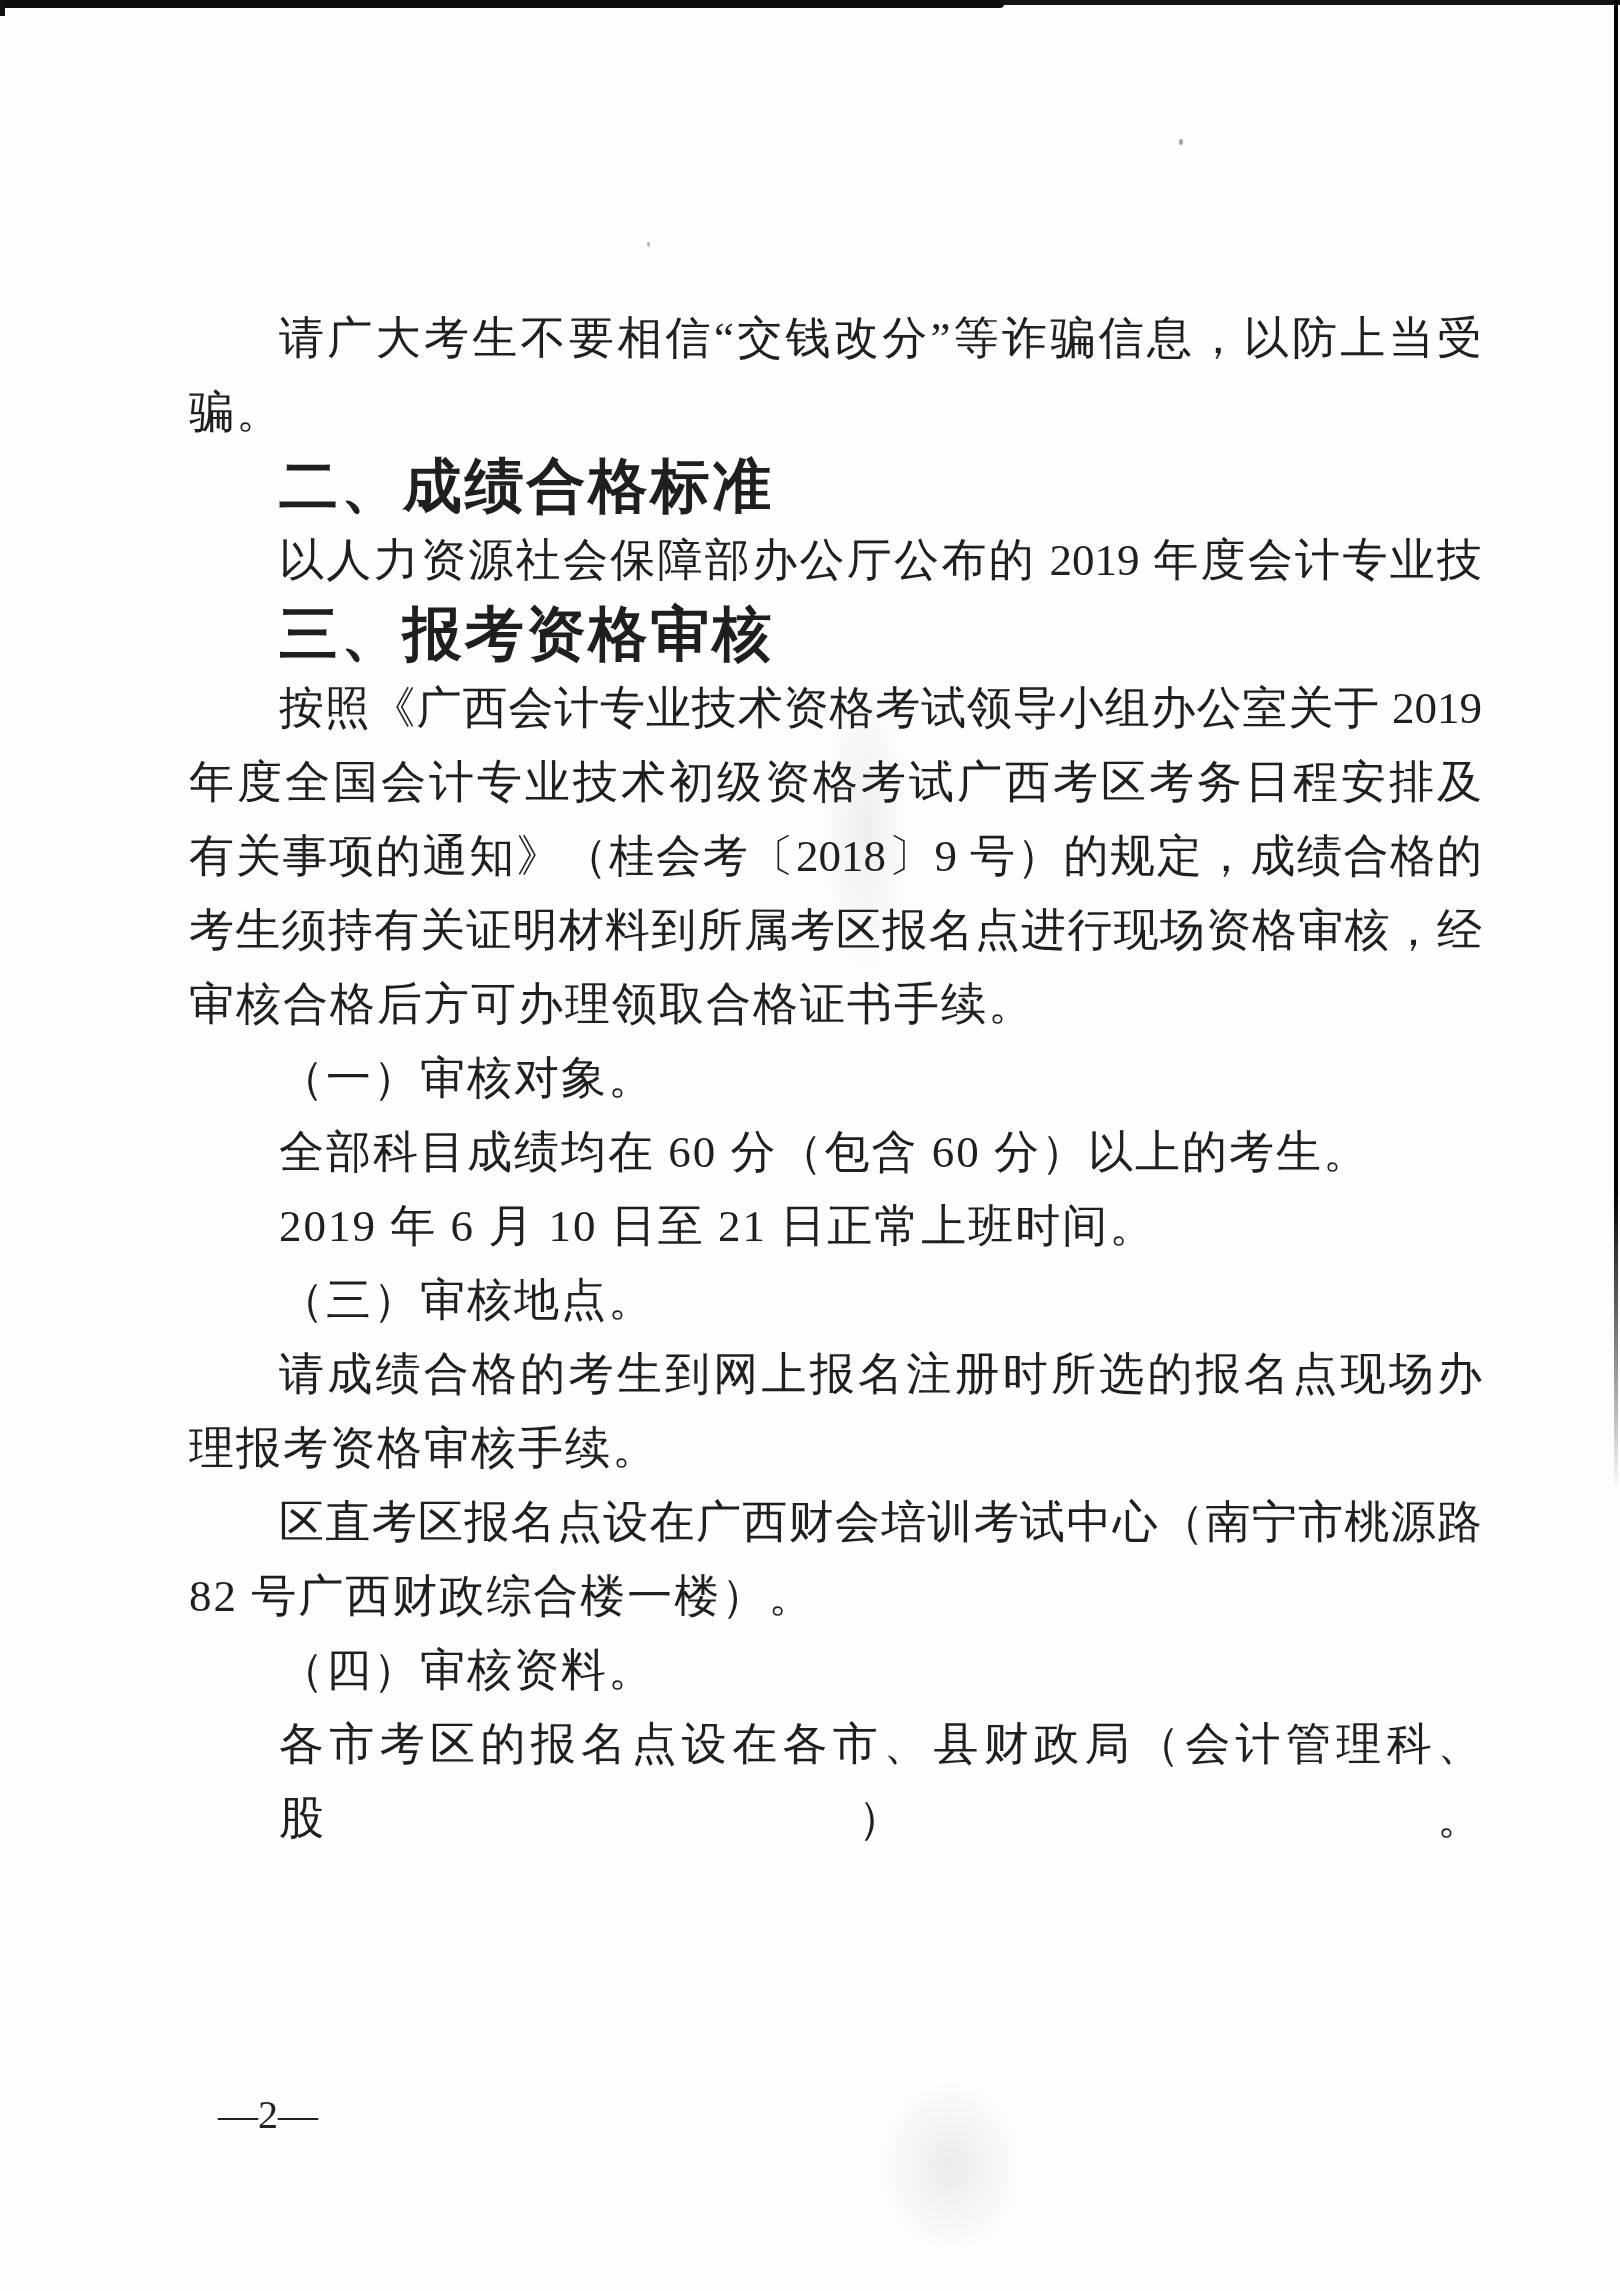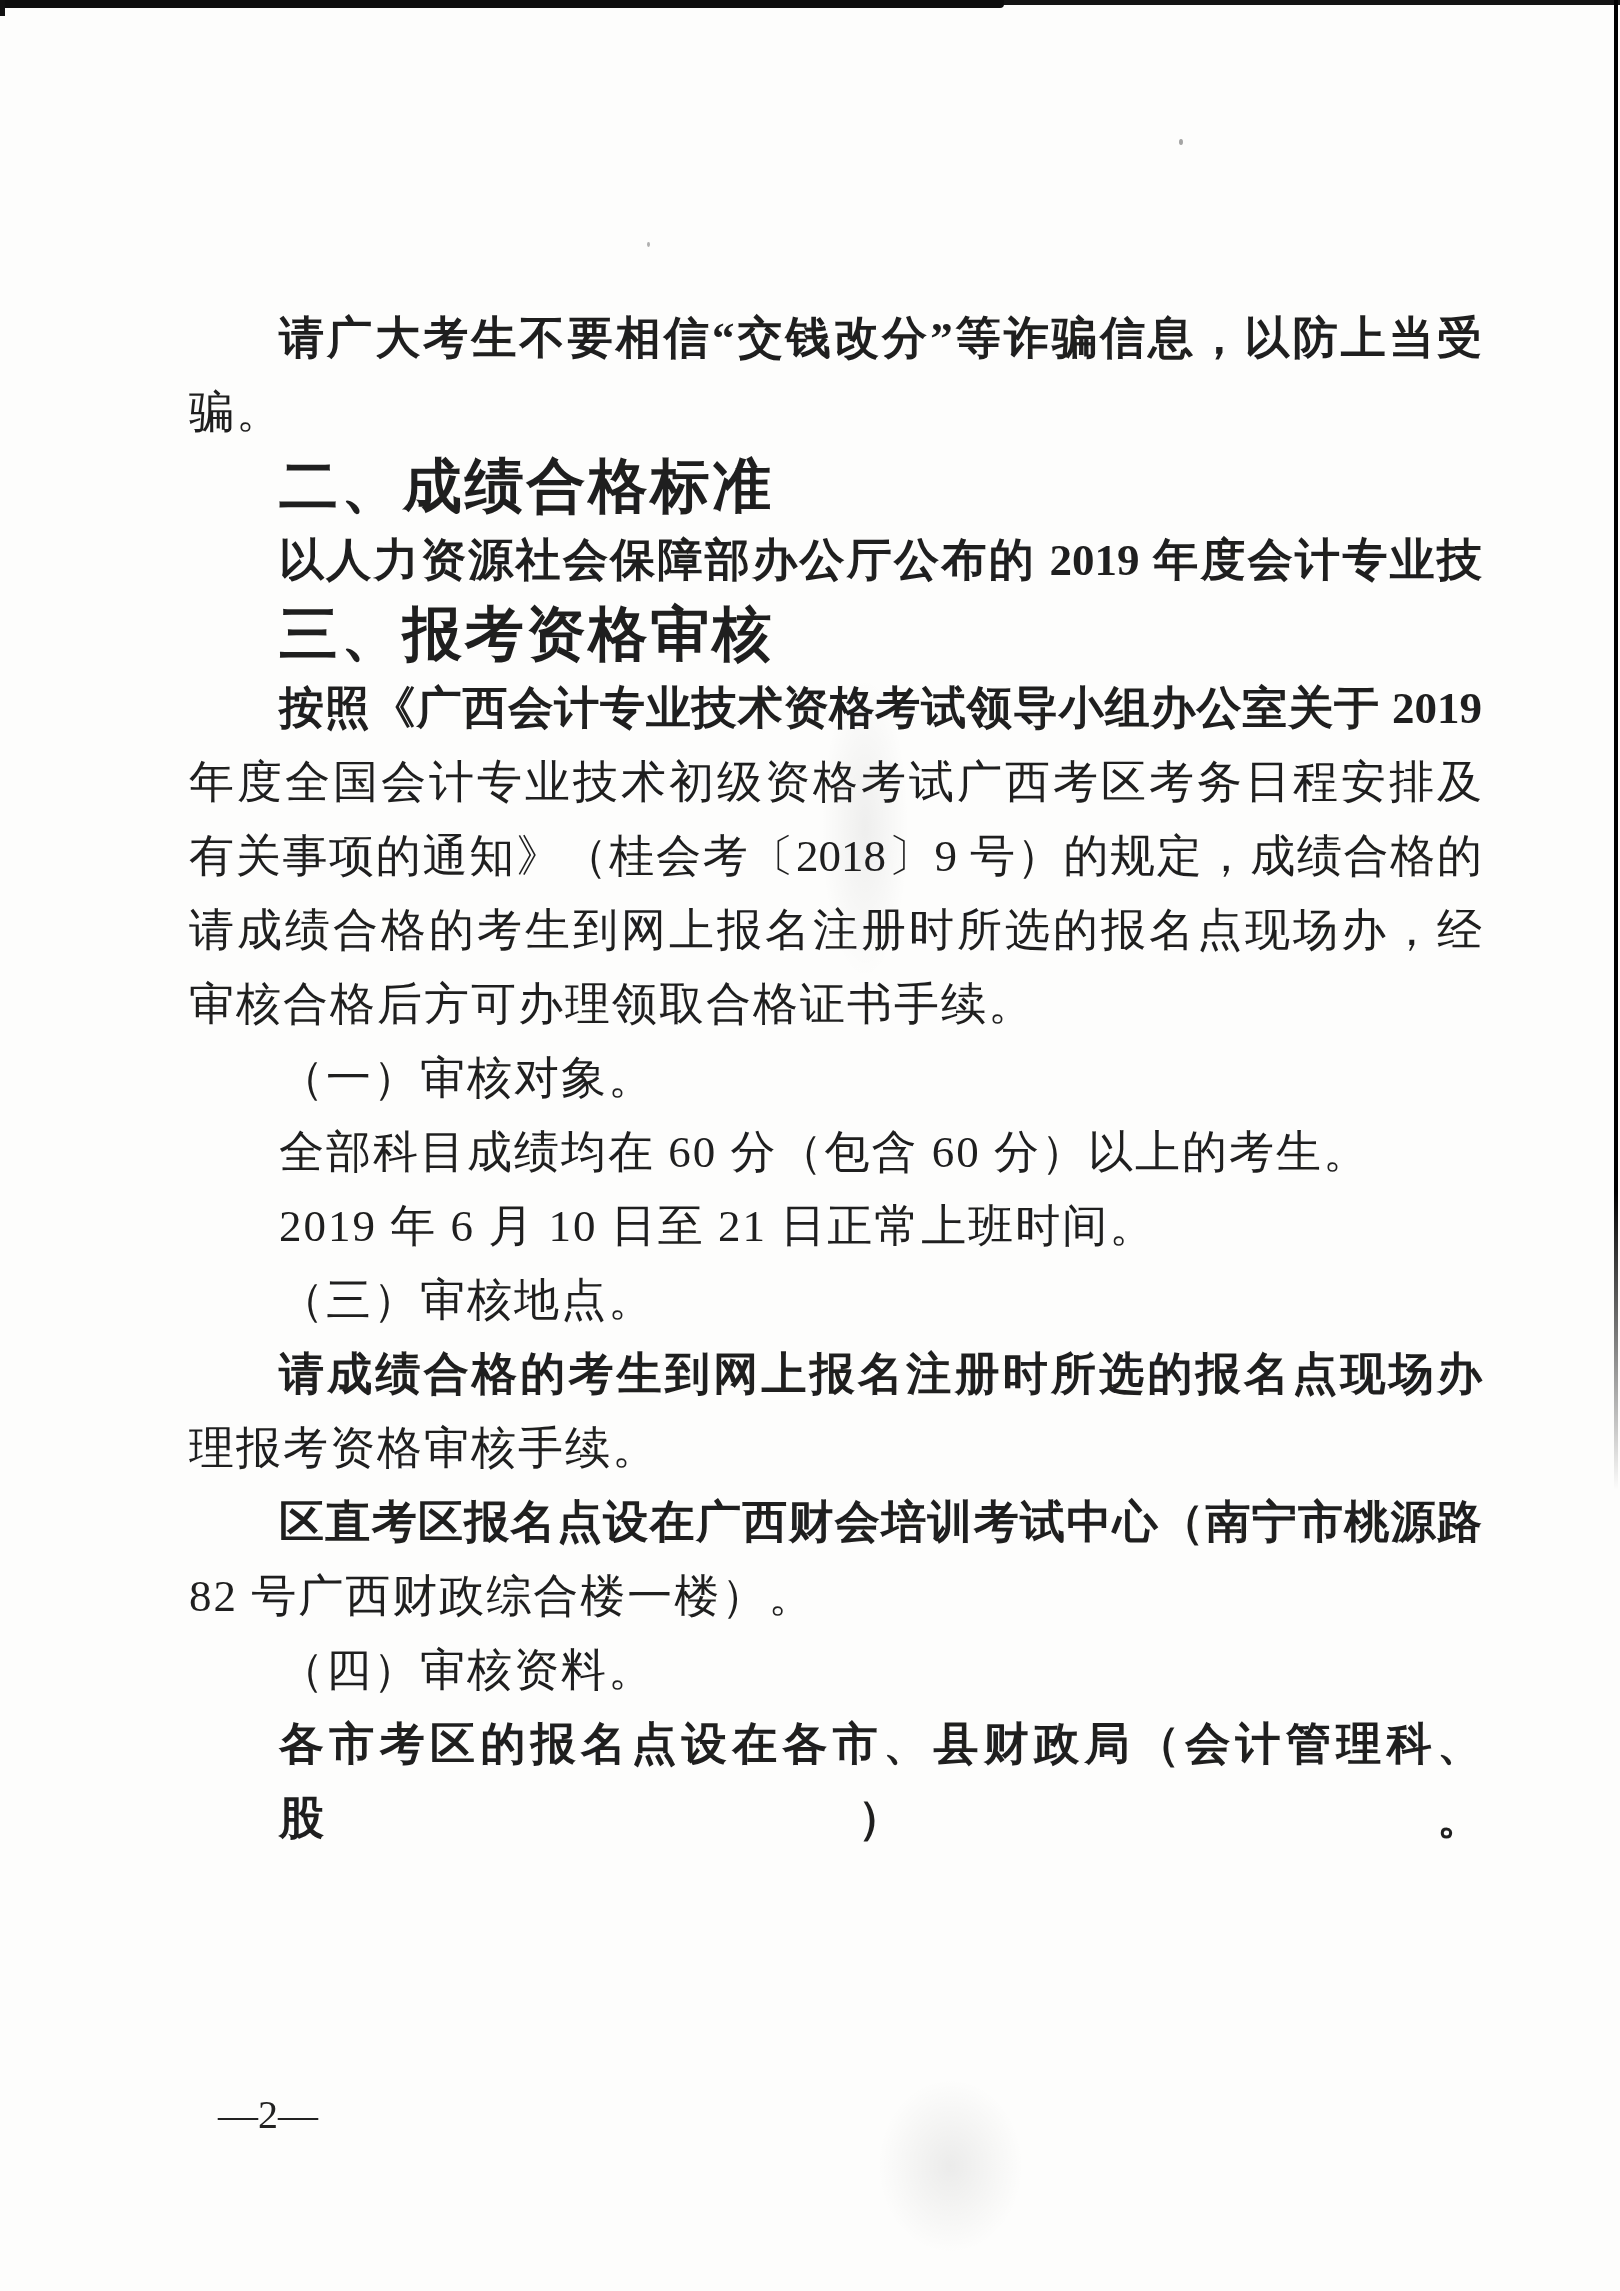--- a/index.html
+++ b/index.html
@@ -90,21 +90,20 @@
     text-align: justify;
     text-align-last: justify;
     letter-spacing: 0;
   }
   .line.indent {
     padding-left: 90px;
   }
   .line.indent.justify {
     padding-left: 90px;
     width: 1203px;
-    font-weight: bold;
   }
   .line.bold {
     font-weight: 700;
     letter-spacing: 2.9px;
     font-size: 59px;
   }
 
   .page-number {
     position: absolute;
     left: 218px;
@@ -131,21 +130,21 @@
 
   <div class="doc-body">
       <div class="line indent justify">请广大考生不要相信“交钱改分”等诈骗信息，以防上当受</div>
       <div class="line">骗。</div>
       <div class="line indent bold">二、成绩合格标准</div>
       <div class="line indent justify">以人力资源社会保障部办公厅公布的 2019 年度会计专业技</div>
       <div class="line indent bold">三、报考资格审核</div>
       <div class="line indent justify">按照《广西会计专业技术资格考试领导小组办公室关于 2019</div>
       <div class="line justify">年度全国会计专业技术初级资格考试广西考区考务日程安排及</div>
       <div class="line justify">有关事项的通知》（桂会考〔2018〕9 号）的规定，成绩合格的</div>
-      <div class="line justify">请成绩合格的考生到网上报名注册时所选的报名点现场办，经</div>
+      <div class="line justify">考生须持有关证明材料到所属考区报名点进行现场资格审核，经</div>
       <div class="line">审核合格后方可办理领取合格证书手续。</div>
       <div class="line indent">（一）审核对象。</div>
       <div class="line indent">全部科目成绩均在 60 分（包含 60 分）以上的考生。</div>
       <div class="line indent">2019 年 6 月 10 日至 21 日正常上班时间。</div>
       <div class="line indent">（三）审核地点。</div>
       <div class="line indent justify">请成绩合格的考生到网上报名注册时所选的报名点现场办</div>
       <div class="line">理报考资格审核手续。</div>
       <div class="line indent justify">区直考区报名点设在广西财会培训考试中心（南宁市桃源路</div>
       <div class="line">82 号广西财政综合楼一楼）。</div>
       <div class="line indent">（四）审核资料。</div>

